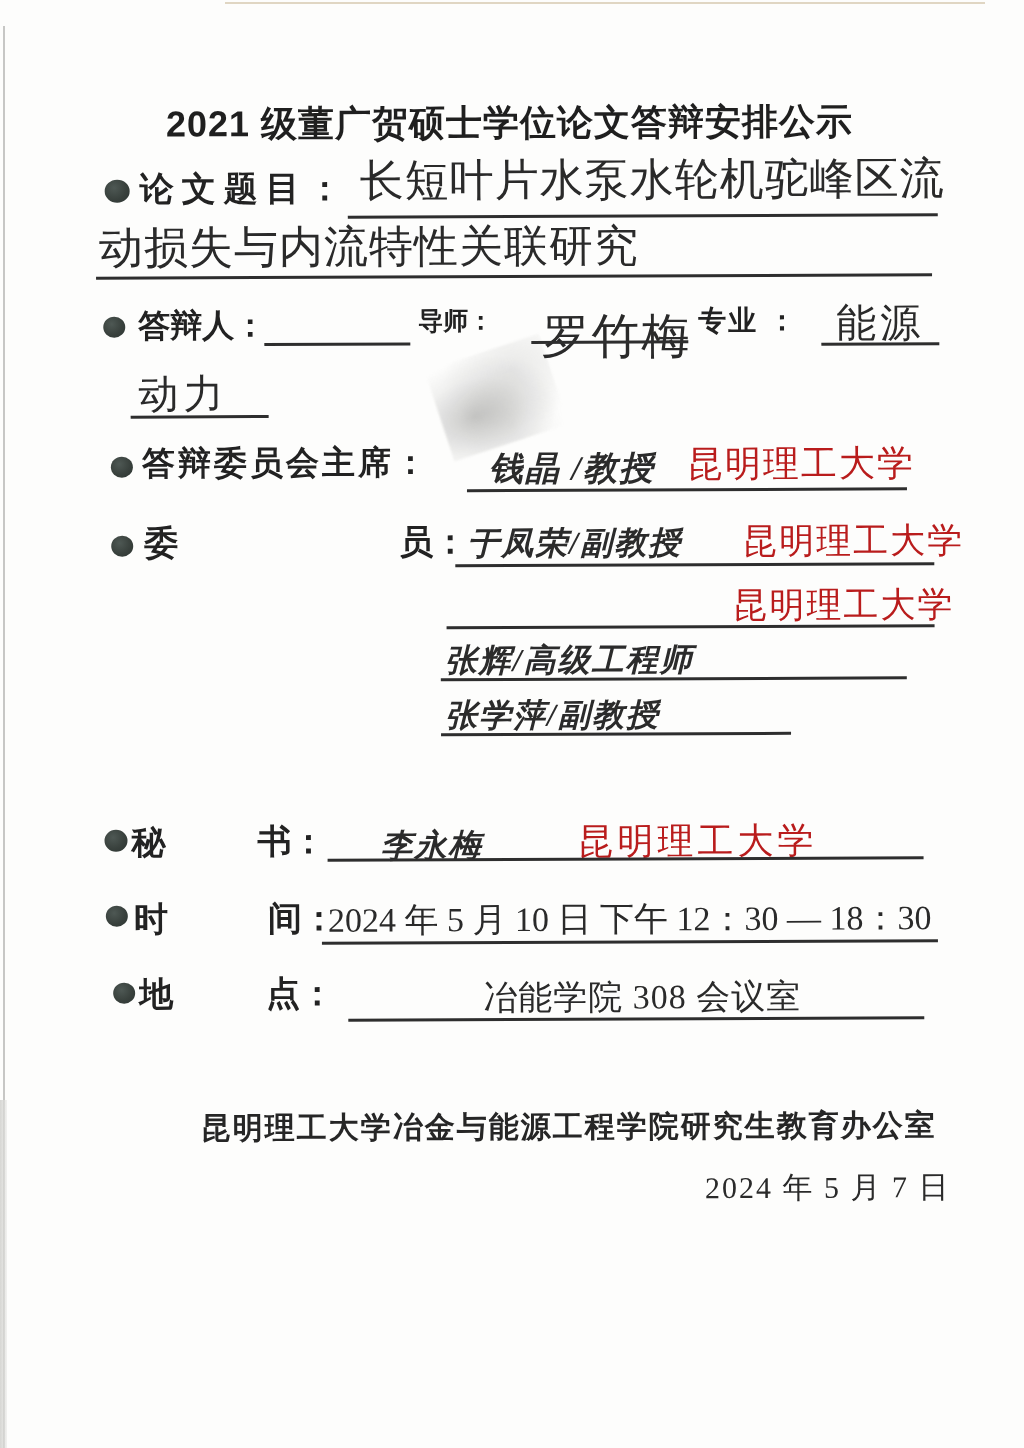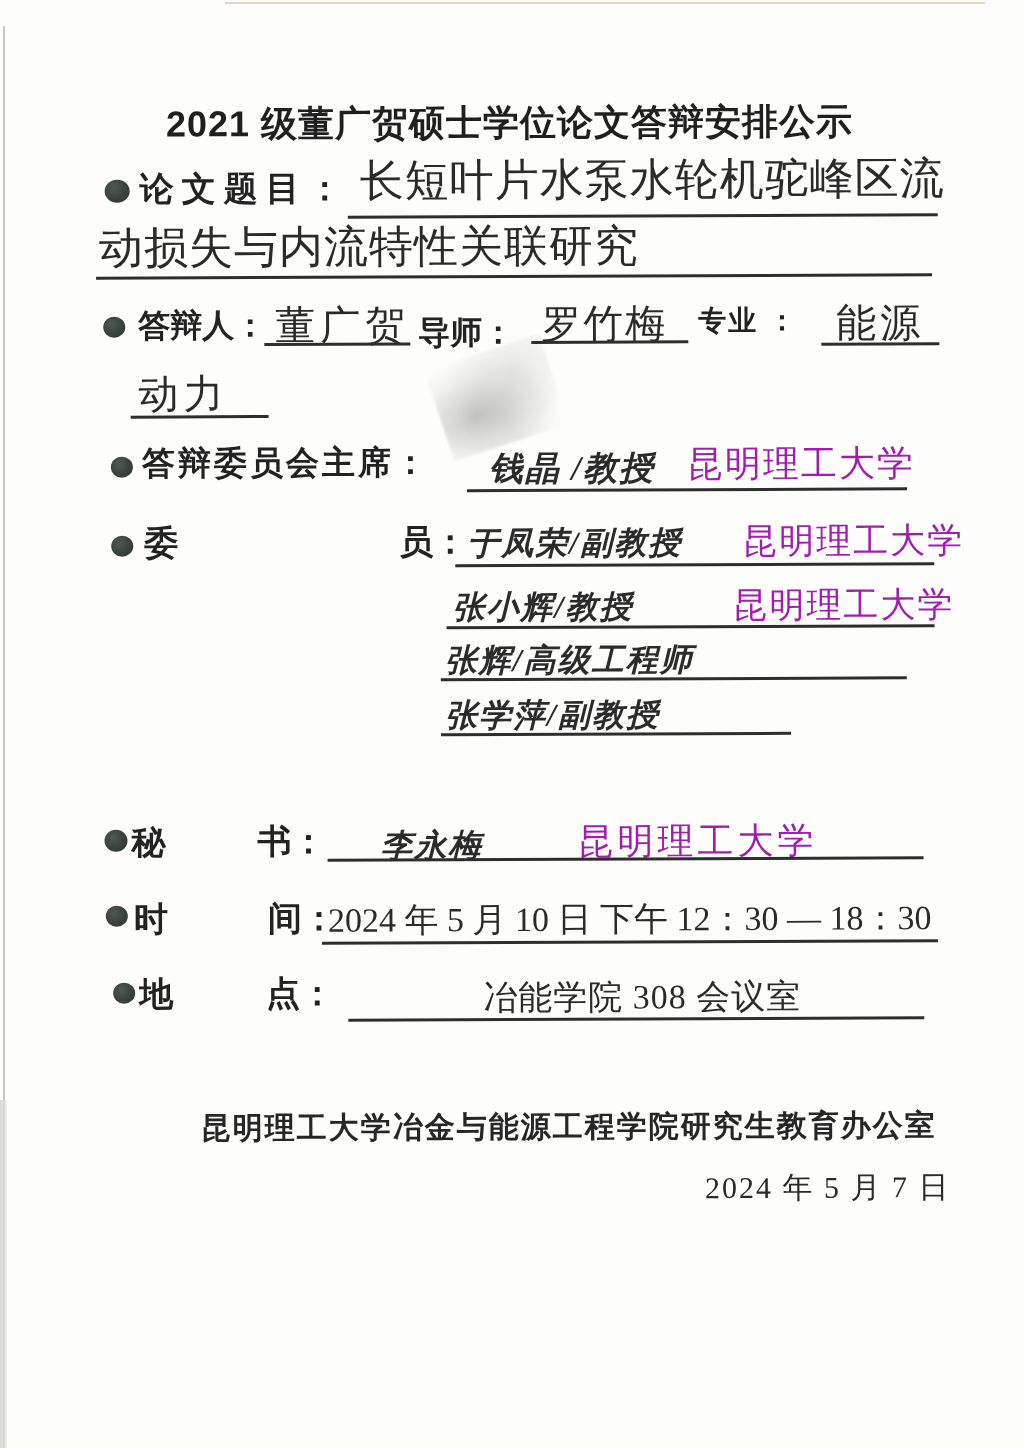--- a/index.html
+++ b/index.html
@@ -37,21 +37,21 @@
     color: #222;
   }
   .val { color: #2a2a2a; }
   .script {
     font-style: italic;
     font-weight: 700;
     font-size: 32px;
     letter-spacing: 2px;
     color: #2b2b2b;
   }
-  .affil { font-size: 35px; letter-spacing: 2px; color: #a21caf; }
+  .affil { font-size: 35px; letter-spacing: 2px; color: #b91c1c; }
   .uline { position: absolute; height: 3px; background: #2e2e2e; }
   .bullet {
     position: absolute;
     width: 25px; height: 23px;
     border-radius: 50%;
     background: radial-gradient(circle at 38% 35%, #4e5854 0%, #39413d 55%, #2c3431 100%);
   }
   .edge-left-line {
     position: absolute; left: 3px; top: 26px; width: 2px; height: 1422px;
     background: #9b9b97; opacity: .55;
@@ -98,24 +98,23 @@
 
     <span class="bullet" style="left:107px;top:178px;"></span>
     <span class="abs lbl" style="left:142px;top:169px;font-size:34px;letter-spacing:8px;">论文题目：</span>
     <span class="abs val" style="left:362px;top:157px;font-size:44px;letter-spacing:1px;">长短叶片水泵水轮机驼峰区流</span>
     <div class="uline" style="left:350px;top:215px;width:590px;"></div>
     <span class="abs val" style="left:101px;top:223px;font-size:44px;letter-spacing:1px;">动损失与内流特性关联研究</span>
     <div class="uline" style="left:98px;top:275px;width:836px;"></div>
 
     <span class="bullet" style="left:105px;top:315px;width:22px;height:21px;"></span>
     <span class="abs lbl" style="left:140px;top:307px;font-size:32px;">答辩人：</span>
-    <span class="abs val" style="left:277px;top:303px;font-size:40px;letter-spacing:5px;">董广贺</span>
     <div class="uline" style="left:266px;top:342px;width:146px;"></div>
-    <span class="abs lbl" style="left:420px;top:307px;font-size:32px;margin-top:8px;">导师：</span>
-    <span class="abs val" style="left:543px;top:303px;font-size:40px;letter-spacing:2px;">罗竹梅</span>
+    <span class="abs lbl" style="left:420px;top:307px;font-size:25px;">导师：</span>
+    <span class="abs val" style="left:543px;top:311px;font-size:48px;letter-spacing:2px;">罗竹梅</span>
     <div class="uline" style="left:533px;top:341px;width:157px;"></div>
     <span class="abs lbl" style="left:700px;top:307px;font-size:28px;letter-spacing:2px;">专业 ：</span>
     <span class="abs val" style="left:838px;top:303px;font-size:40px;letter-spacing:4px;">能源</span>
     <div class="uline" style="left:823px;top:344px;width:118px;"></div>
     <span class="abs val" style="left:140px;top:371px;font-size:40px;letter-spacing:5px;">动力</span>
     <div class="uline" style="left:132px;top:414px;width:138px;"></div>
 
     <span class="bullet" style="left:112px;top:455px;width:22px;height:21px;"></span>
     <span class="abs lbl" style="left:143px;top:444px;font-size:33px;letter-spacing:3px;">答辩委员会主席：</span>
     <span class="abs script" style="left:490px;top:450px;font-size:34px;">钱晶 /教授</span>
@@ -123,21 +122,20 @@
     <div class="uline" style="left:468px;top:489px;width:440px;"></div>
 
     <span class="bullet" style="left:112px;top:534px;width:22px;height:21px;"></span>
     <span class="abs lbl" style="left:145px;top:523px;font-size:34px;">委</span>
     <span class="abs lbl" style="left:400px;top:523px;font-size:34px;">员：</span>
 
     <span class="abs script" style="left:468px;top:526px;">于凤荣/副教授</span>
     <span class="abs affil" style="left:743px;top:524px;">昆明理工大学</span>
     <div class="uline" style="left:456px;top:564px;width:479px;"></div>
 
-    <span class="abs script" style="left:453px;top:590px;">张小辉/教授</span>
     <span class="abs affil" style="left:733px;top:588px;">昆明理工大学</span>
     <div class="uline" style="left:447px;top:626px;width:488px;"></div>
 
     <span class="abs script" style="left:445px;top:643px;">张辉/高级工程师</span>
     <div class="uline" style="left:441px;top:678px;width:466px;"></div>
 
     <span class="abs script" style="left:445px;top:698px;">张学萍/副教授</span>
     <div class="uline" style="left:441px;top:733px;width:350px;"></div>
 
     <span class="bullet" style="left:104px;top:828px;width:23px;height:22px;"></span>

